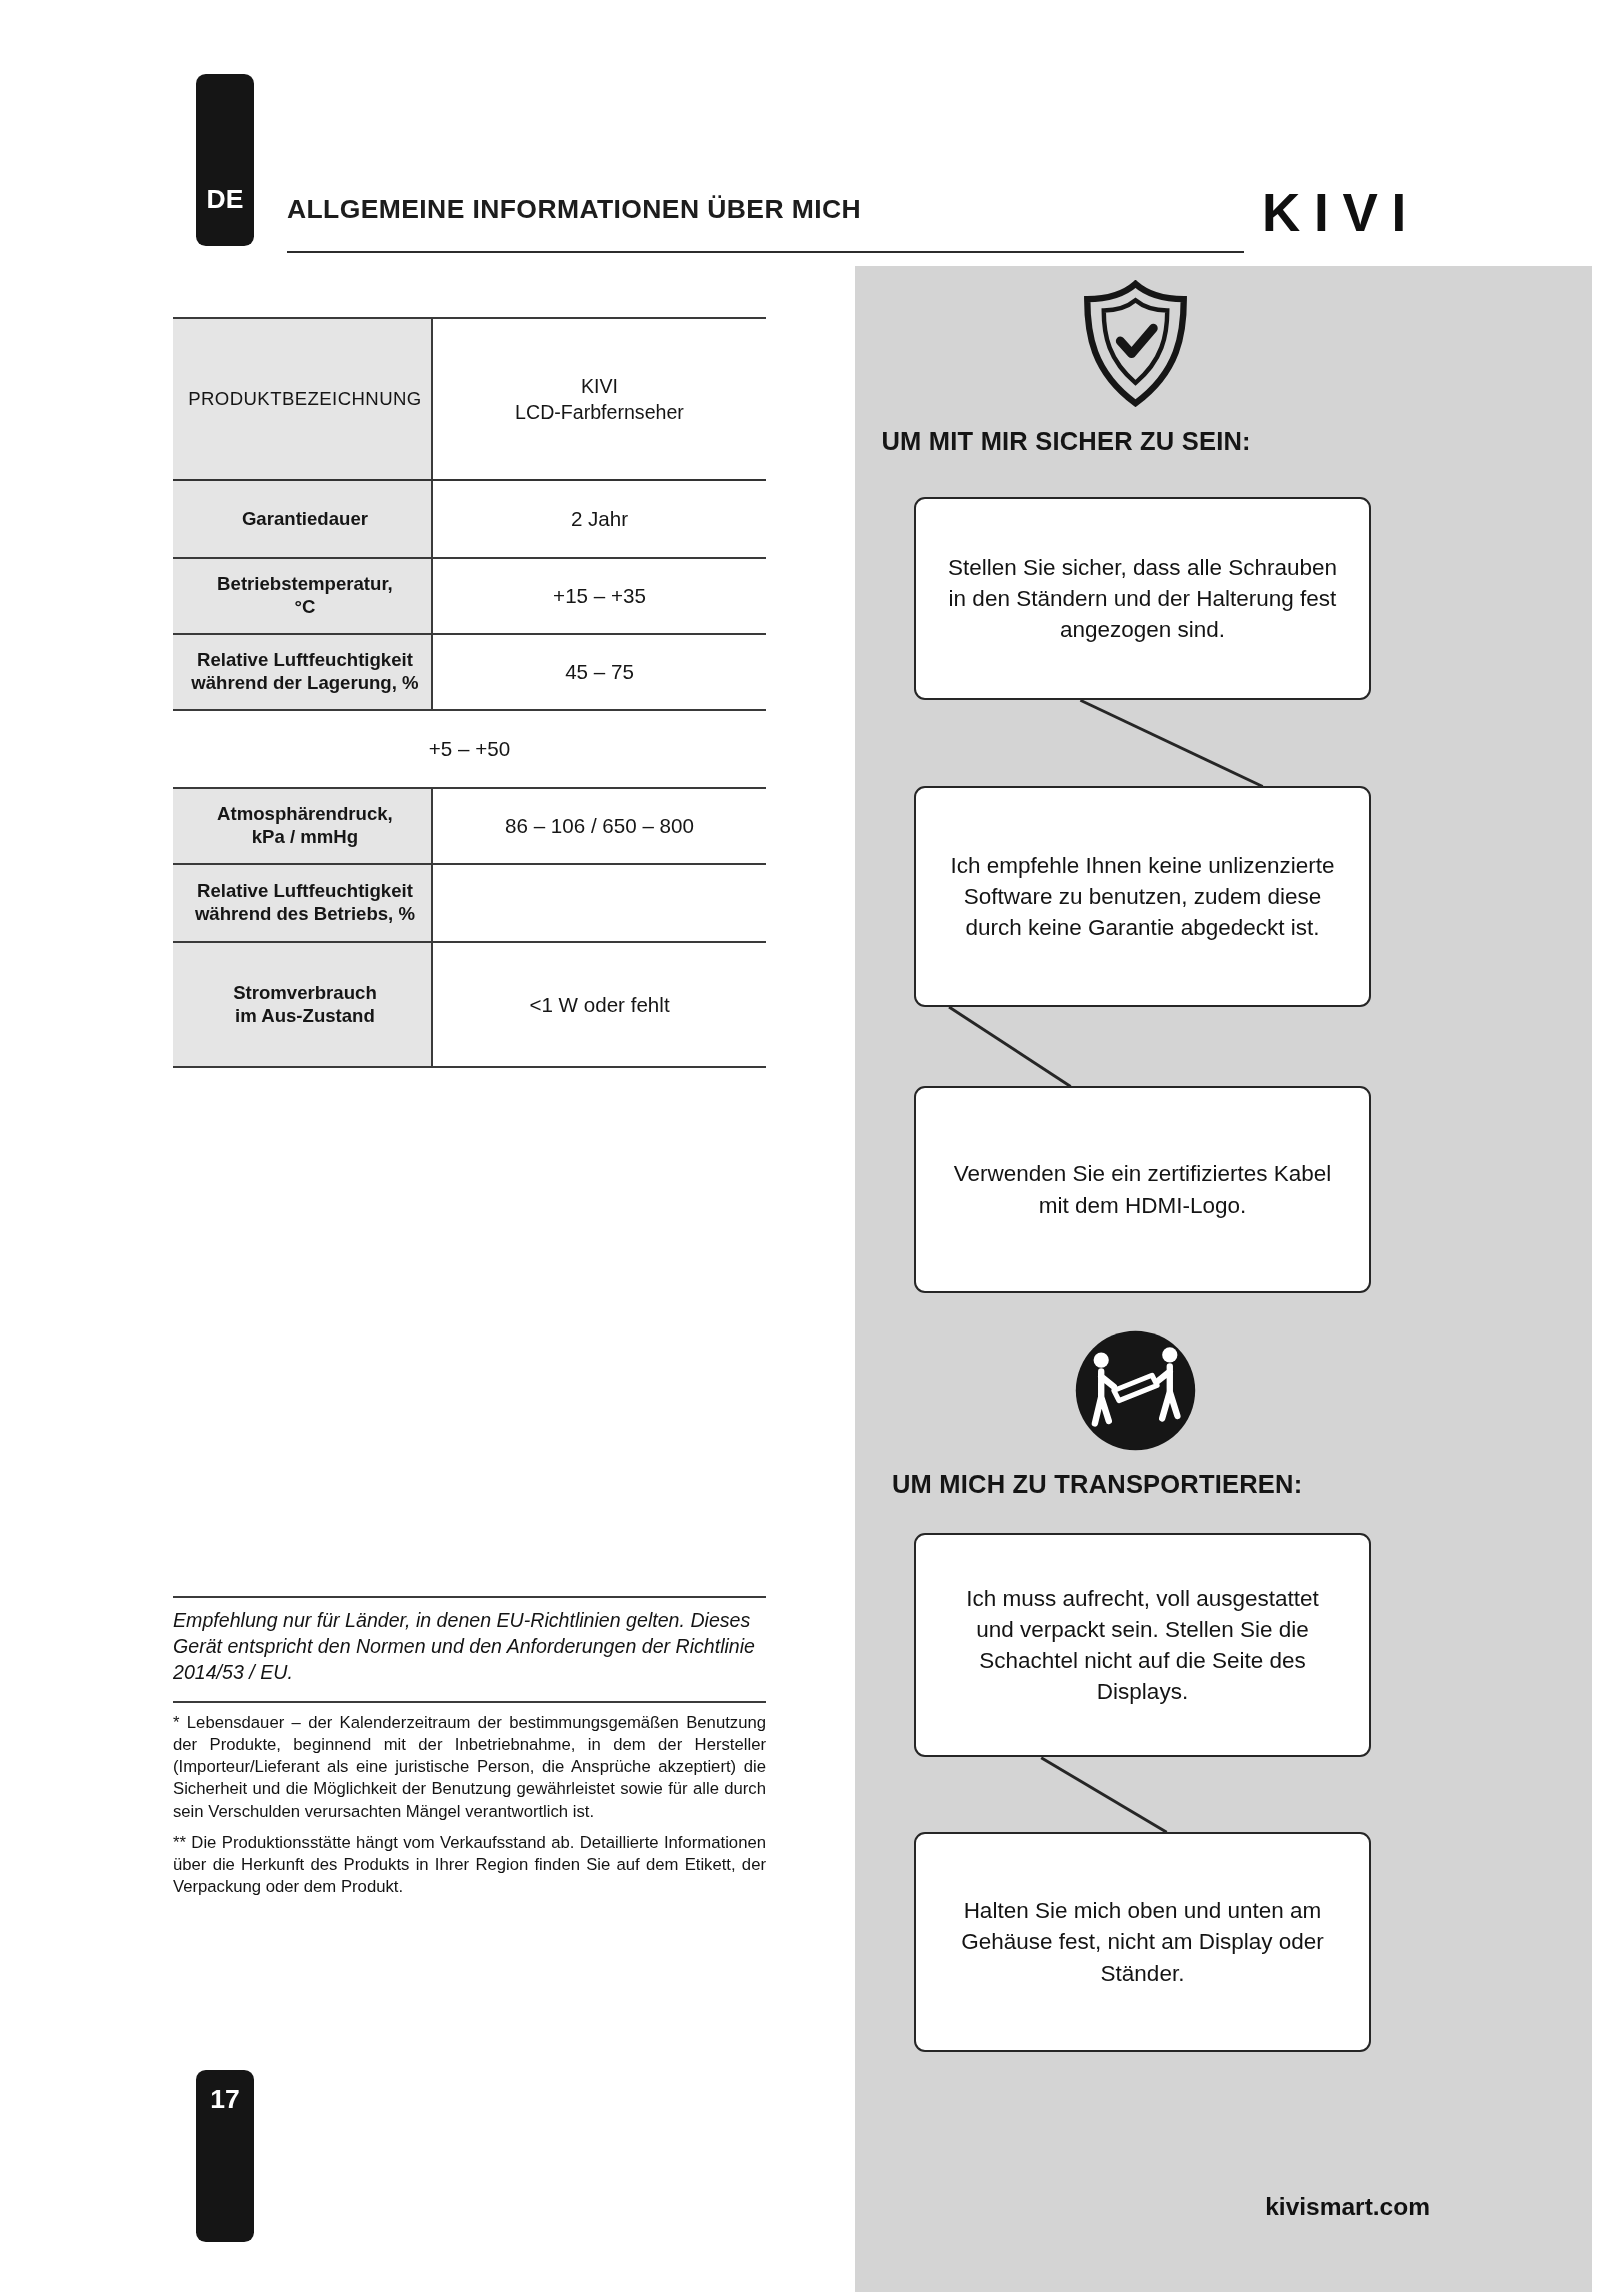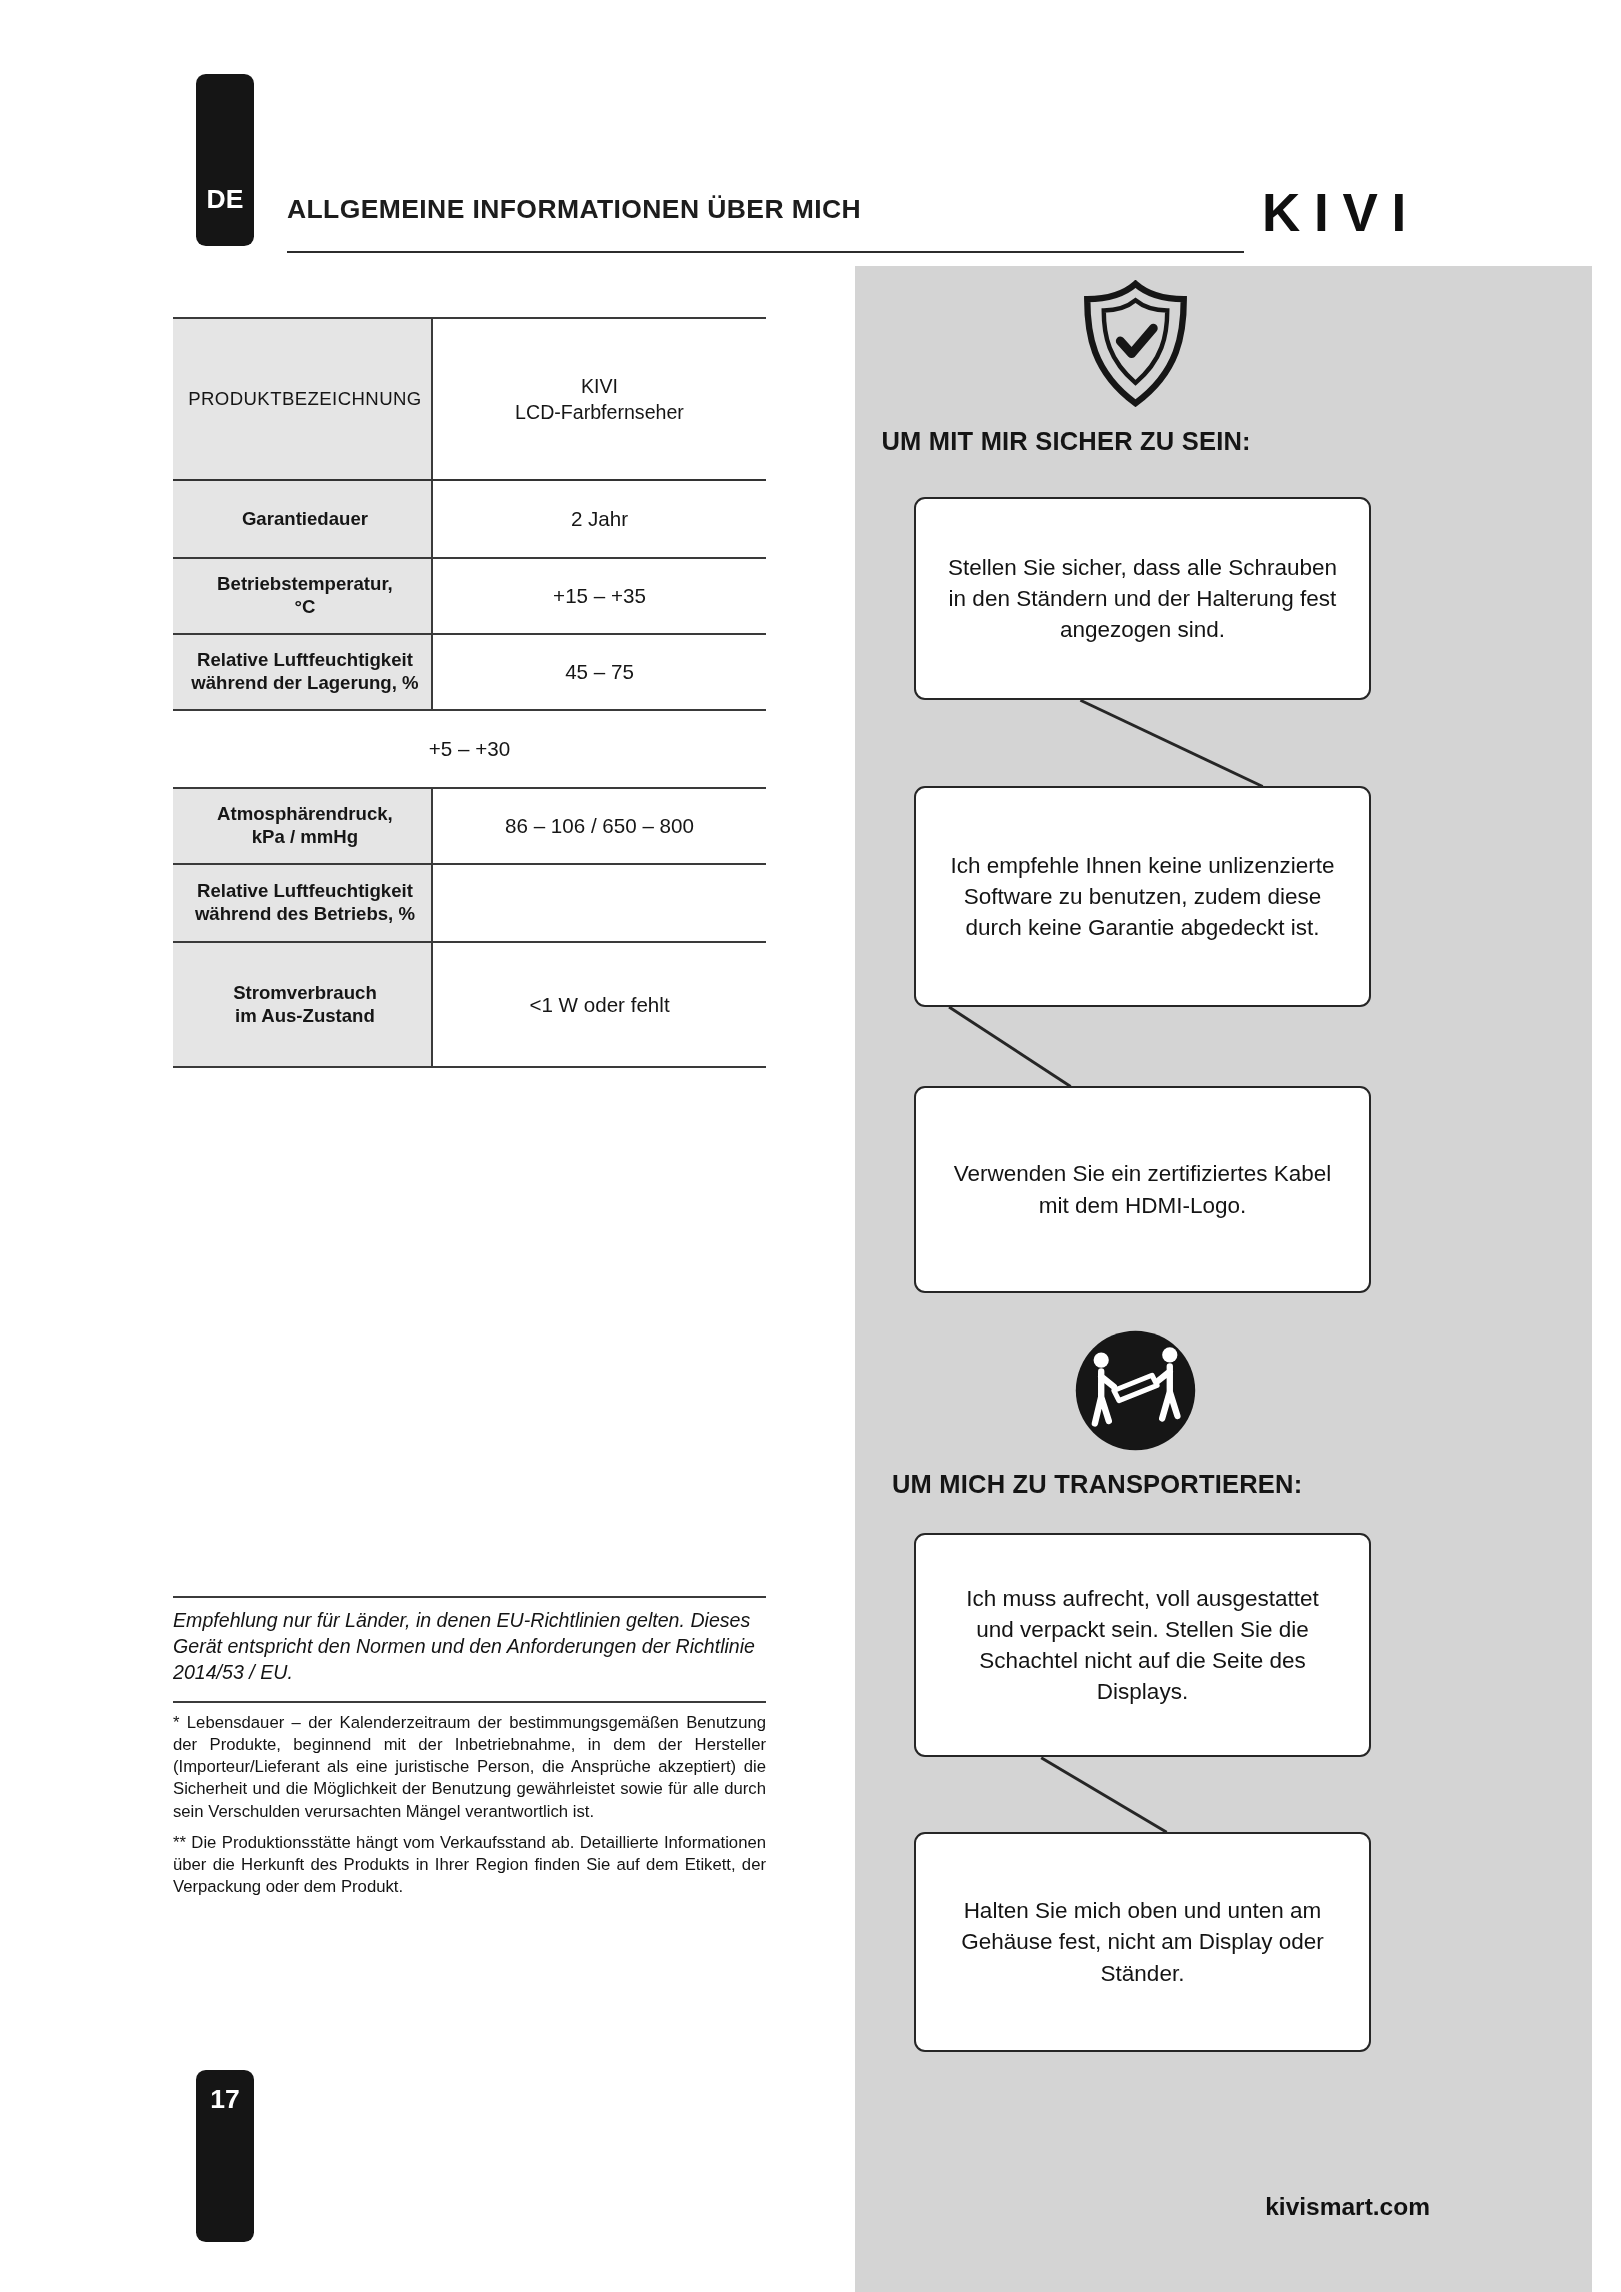--- a/index.html
+++ b/index.html
@@ -114,21 +114,21 @@
       <div class="cell label">Betriebstemperatur,
 °C</div>
       <div class="cell value">+15 – +35</div>
     </div>
     <div class="trow" style="min-height:76px;">
       <div class="cell label">Relative Luftfeuchtigkeit
 während der Lagerung, %</div>
       <div class="cell value">45 – 75</div>
     </div>
     <div class="trow" style="min-height:78px;">
-      <div class="cell value">+5 – +30</div>
+      <div class="cell value">+5 – +50</div>
     </div>
     <div class="trow" style="min-height:76px;">
       <div class="cell label">Atmosphärendruck,
 kPa / mmHg</div>
       <div class="cell value">86 – 106 / 650 – 800</div>
     </div>
     <div class="trow" style="min-height:78px;">
       <div class="cell label">Relative Luftfeuchtigkeit
 während des Betriebs, %</div>
     </div>

